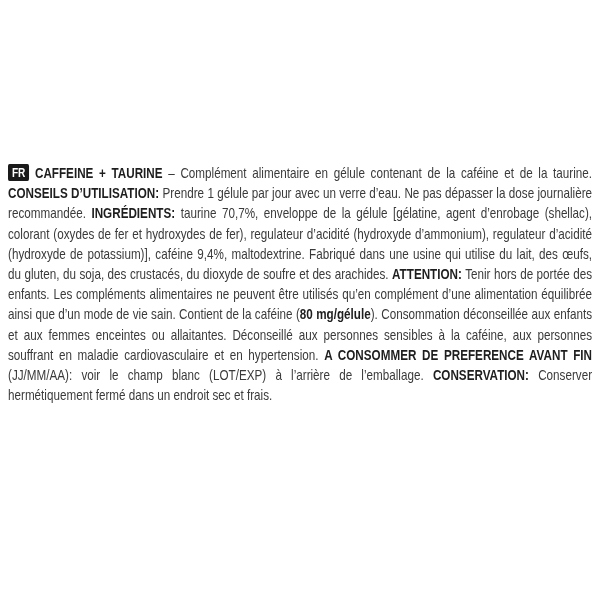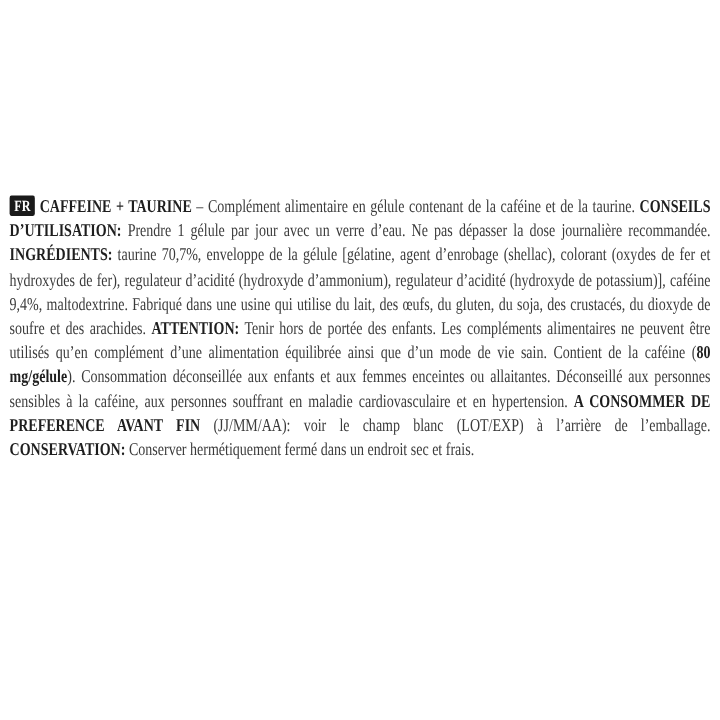--- a/index.html
+++ b/index.html
@@ -6,21 +6,21 @@
     margin: 0;
     padding: 0;
     background: #ffffff;
   }
   .page {
     position: relative;
     width: 600px;
     height: 600px;
     background: #ffffff;
     overflow: hidden;
-    font-family: Liberation Serif, serif;
+    font-family: Liberation Sans, sans-serif;
   }
   .label-text {
     position: absolute;
     left: 8px;
     top: 163px;
     width: 750px;
     transform: scaleX(0.7787);
     transform-origin: 0 0;
     font-size: 15px;
     line-height: 20.2px;

